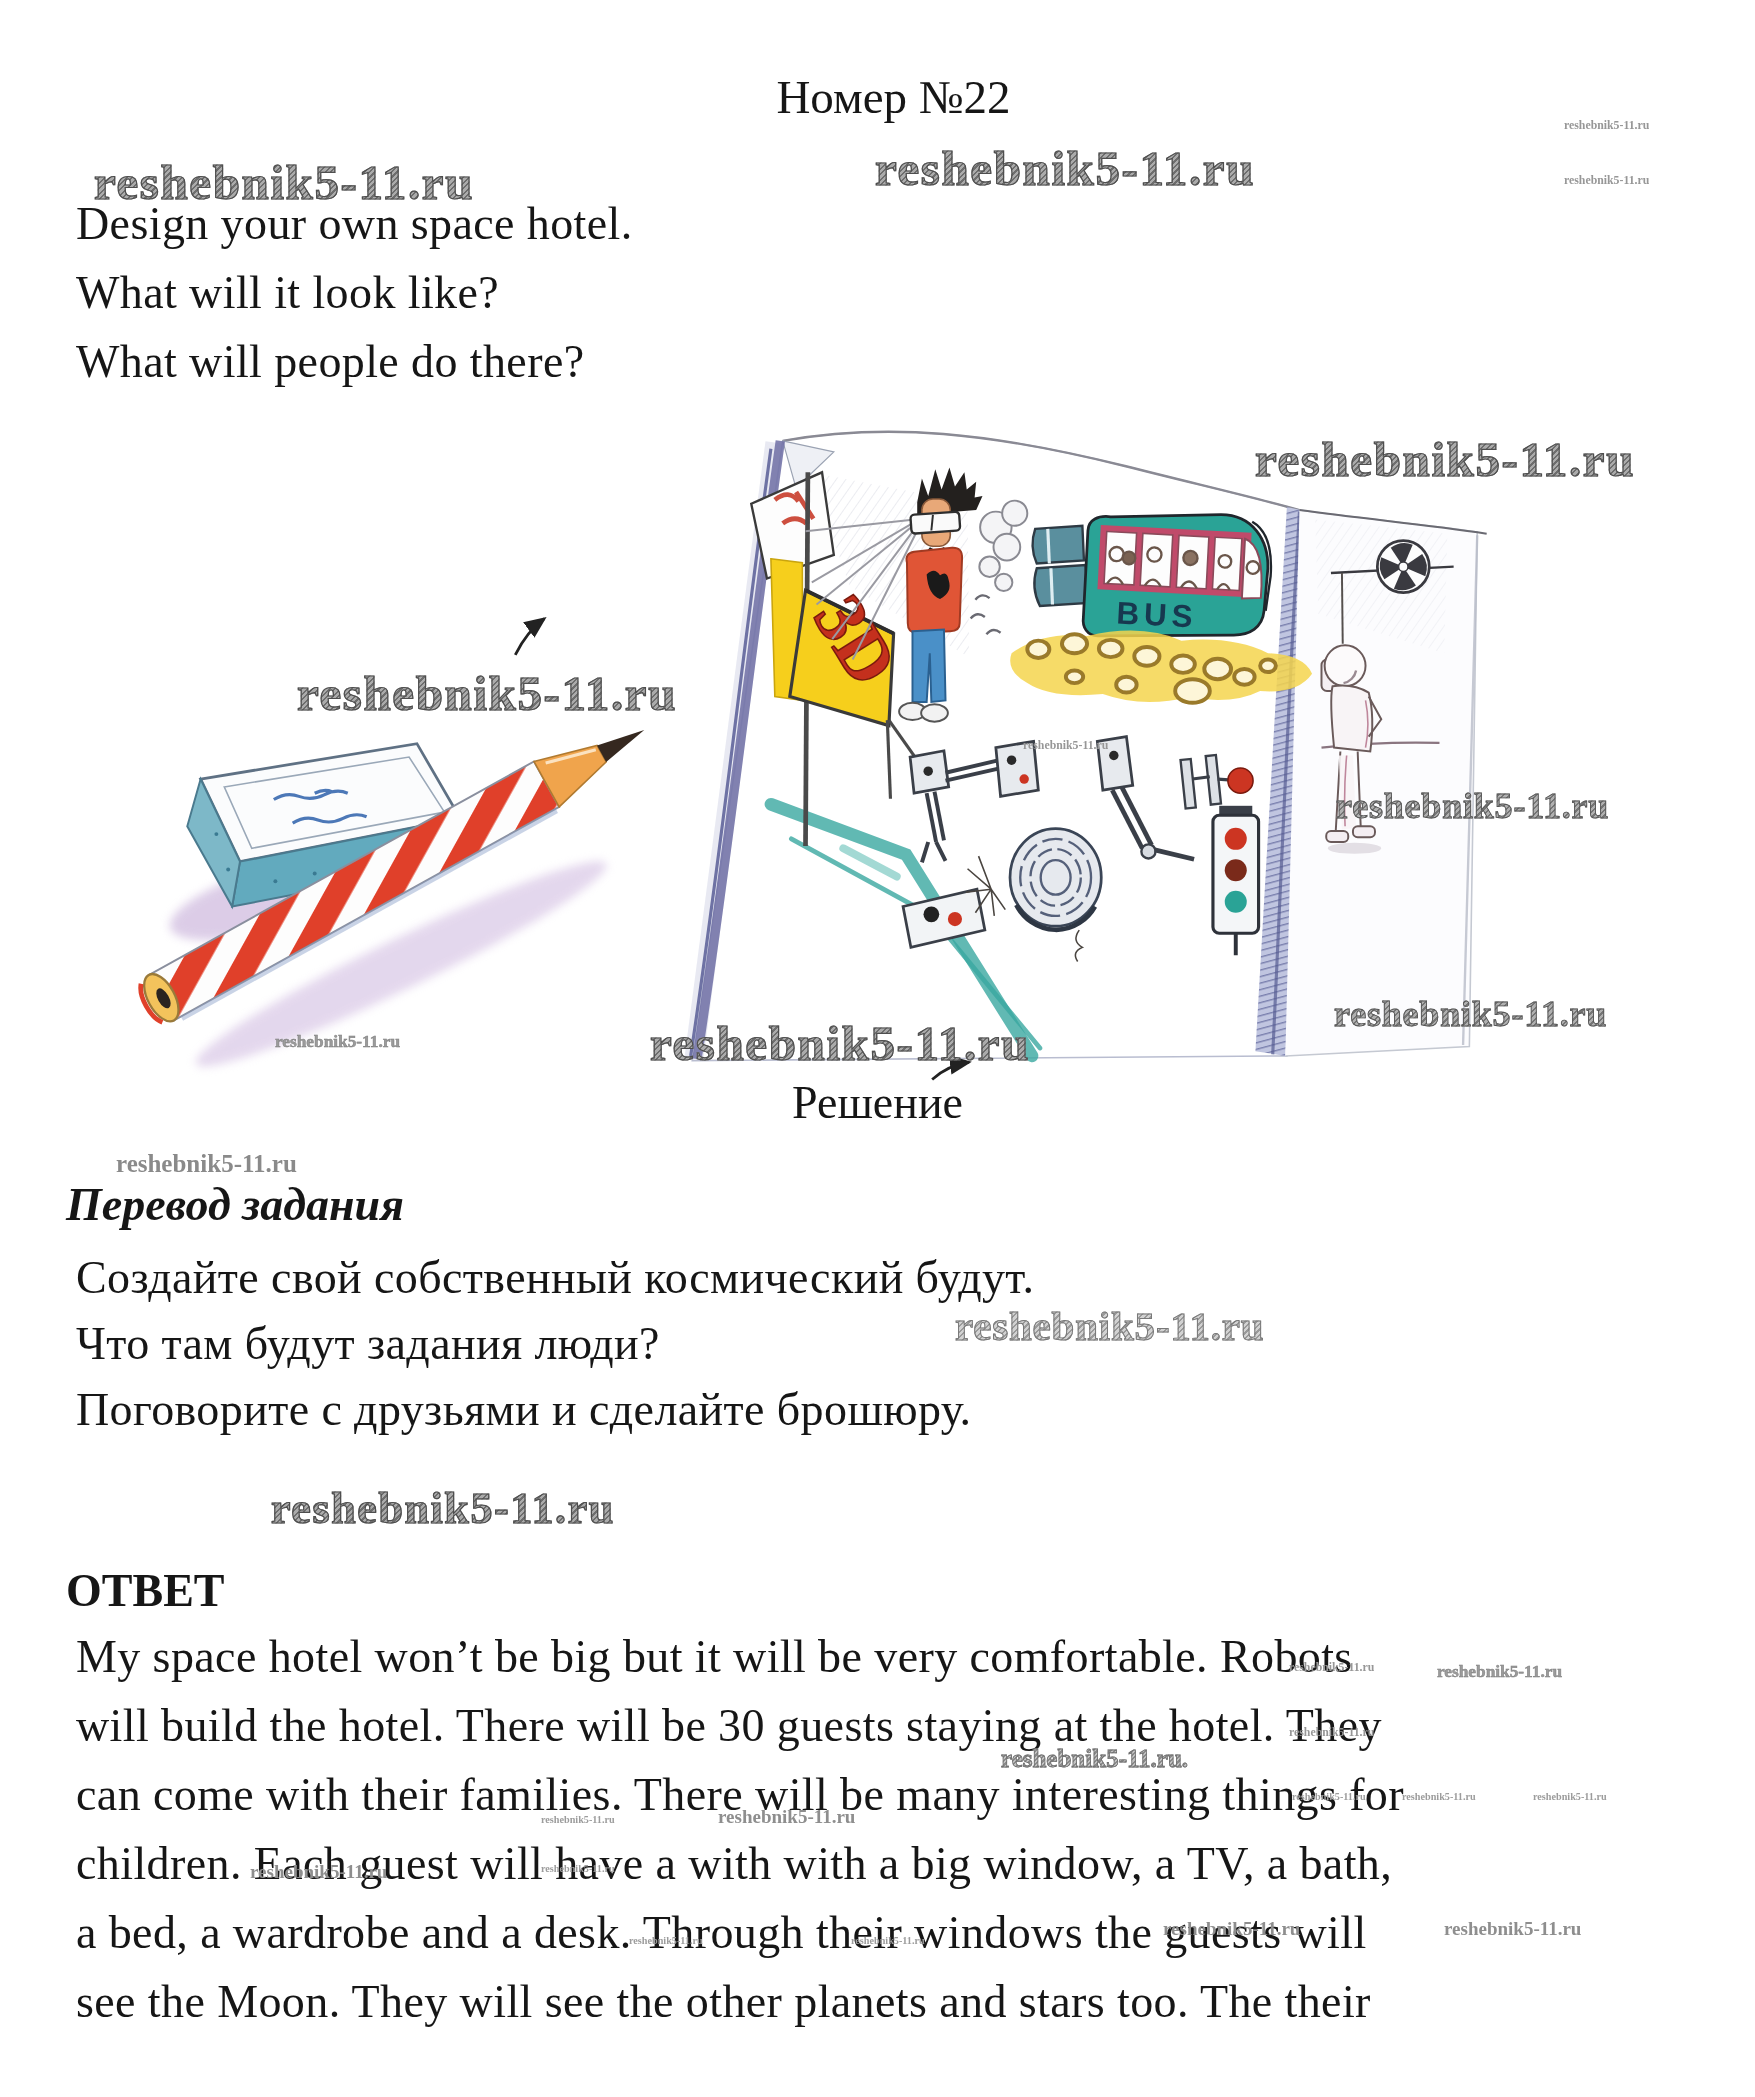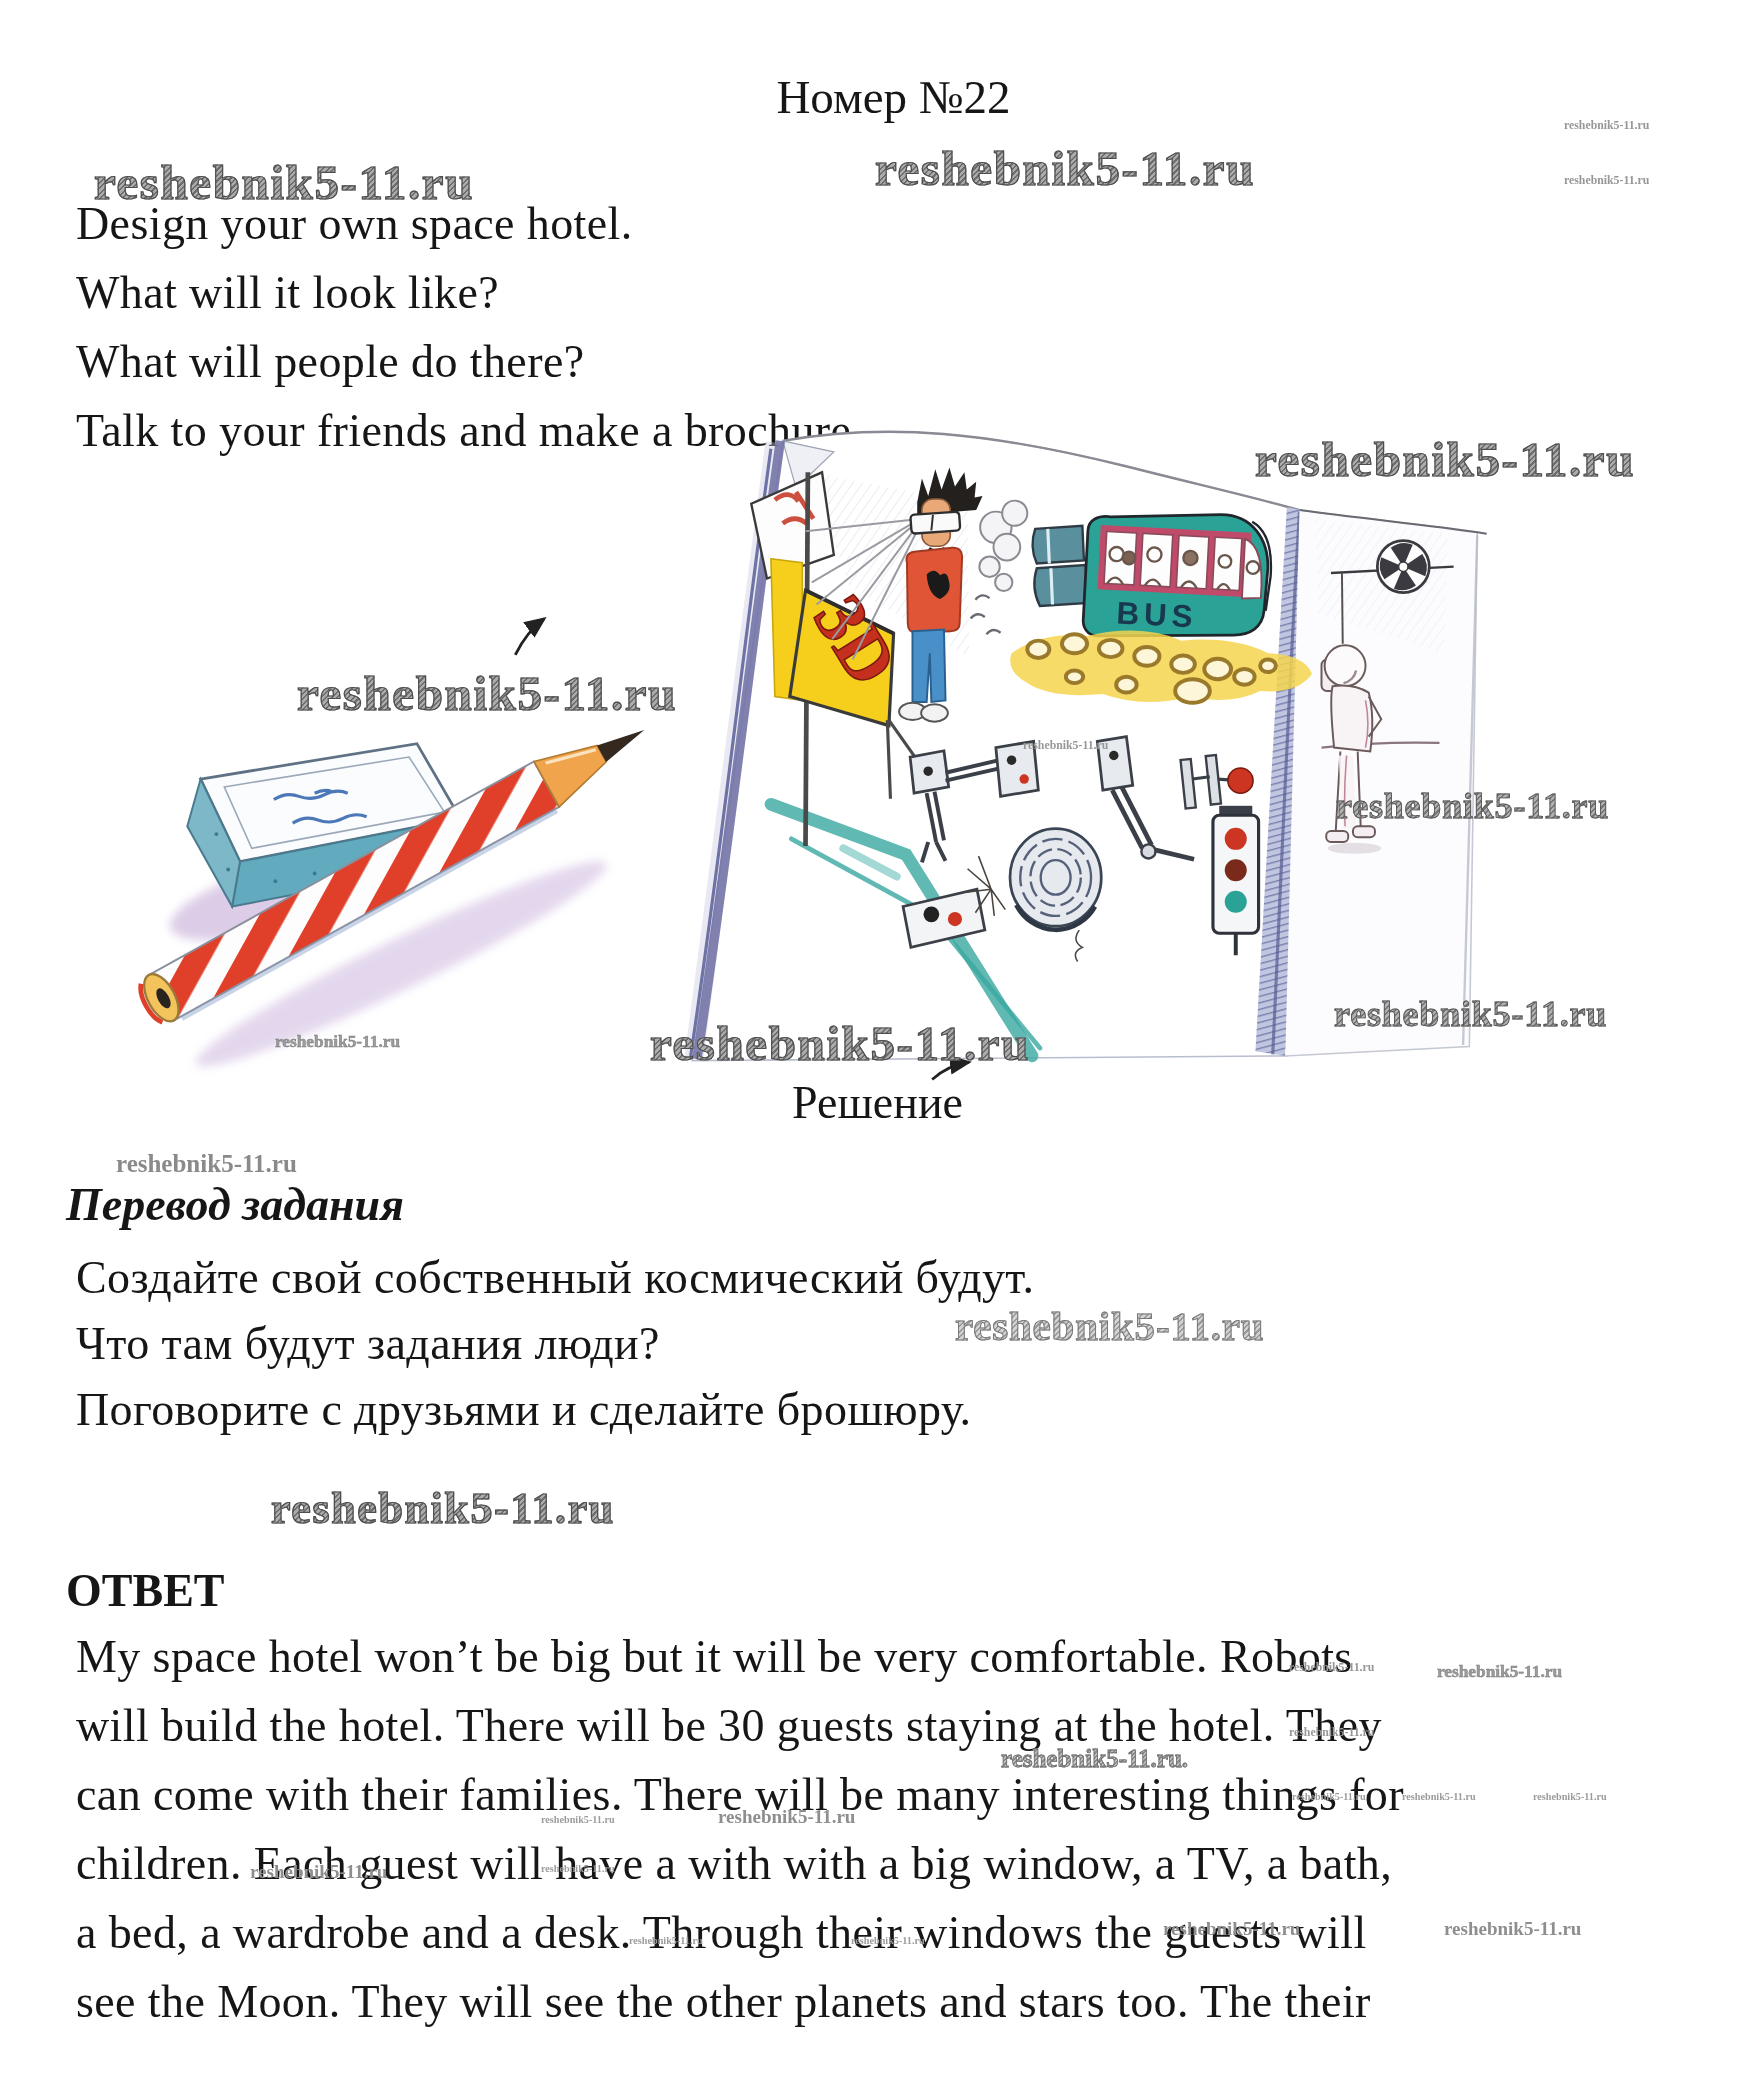--- a/index.html
+++ b/index.html
@@ -52,21 +52,20 @@
 <body>
 
 <div class="page">
 
   <div class="abs center doc-title" style="top:70px;padding-left:16px;">Номер №22</div>
 
   <div class="textblock" style="top:189px;">
     <div class="line">Design your own space hotel.</div>
     <div class="line">What will it look like?</div>
     <div class="line">What will people do there?</div>
-    <div class="line">Talk to your friends and make a brochure.</div>
   </div>
 
   <div class="abs center" style="top:1076px;font-size:46px;">Решение</div>
 
   <div class="abs heading-bold-italic" style="left:66px;top:1178px;">Перевод задания</div>
 
   <div class="textblock ru" style="top:1245px;">
     <div class="line">Создайте свой собственный космический будут.</div>
     <div class="line">Что там будут задания люди?</div>
     <div class="line">Поговорите с друзьями и сделайте брошюру.</div>

